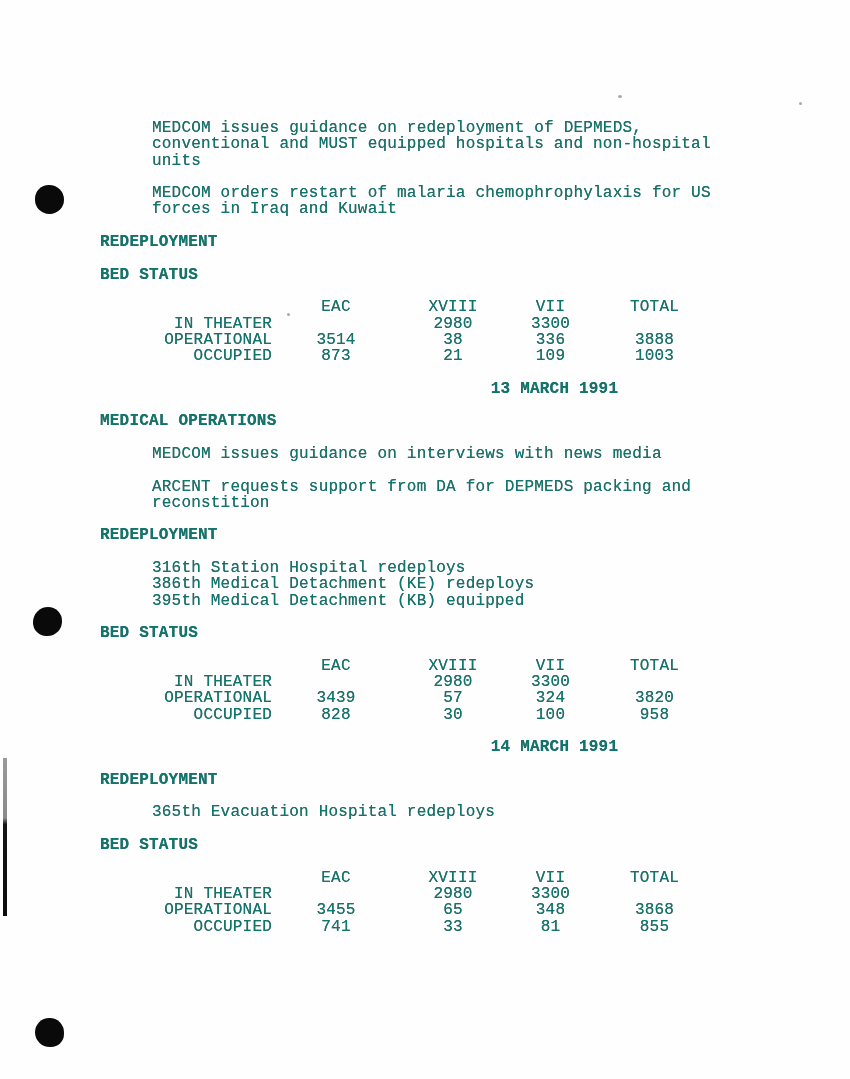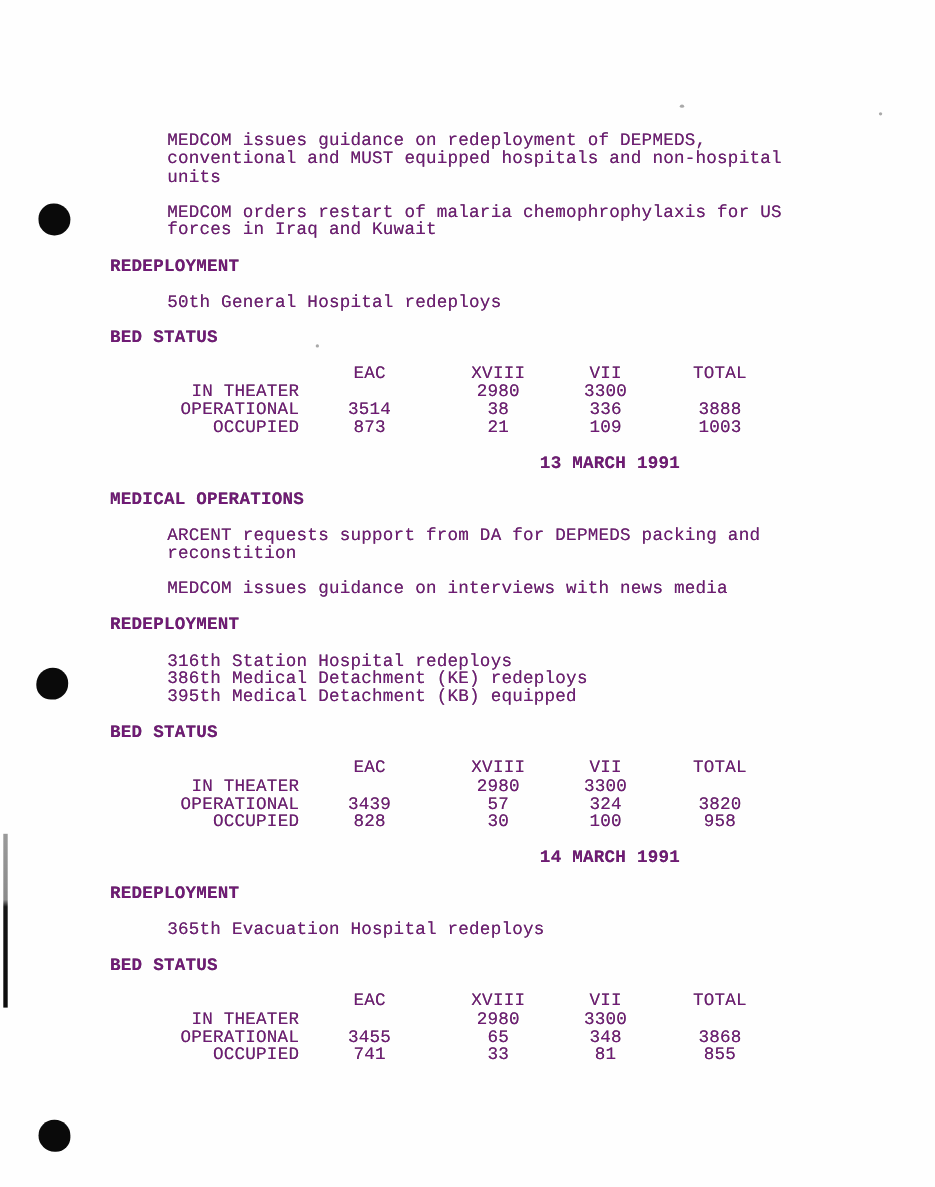--- a/index.html
+++ b/index.html
@@ -7,21 +7,21 @@
     padding: 0;
     background: #ffffff;
   }
   .page {
     position: relative;
     width: 850px;
     height: 1079px;
     background: #fefefe;
     overflow: hidden;
     font-family: "Liberation Mono", "DejaVu Sans Mono", monospace;
-    color: #701a75;
+    color: #0f766e;
   }
   
   .dot {
     position: absolute;
     width: 29px;
     height: 29px;
     background: #0a0a0a;
     border-radius: 48% 52% 50% 50%;
   }
   .dot1 { left: 35px; top: 185px; }
@@ -91,23 +91,20 @@
       <div class="line">units</div>
     </div>
 
     <div class="blk indent">
       <div class="line">MEDCOM orders restart of malaria chemophrophylaxis for US</div>
       <div class="line">forces in Iraq and Kuwait</div>
     </div>
 
     <div class="blk heading">REDEPLOYMENT</div>
 
-    <div class="blk indent">
-      <div class="line">50th General Hospital redeploys</div>
-    </div>
 
     <div class="blk heading">BED STATUS</div>
 
     <div class="blk">
       <div class="trow">
         <span class="cl"></span>
         <span class="cn c1">EAC</span>
         <span class="cn c2">XVIII</span>
         <span class="cn c3">VII</span>
         <span class="cn c4">TOTAL</span>
@@ -133,26 +130,26 @@
         <span class="cn c3">109</span>
         <span class="cn c4">1003</span>
       </div>
     </div>
 
     <div class="blk date">13 MARCH 1991</div>
 
     <div class="blk heading">MEDICAL OPERATIONS</div>
 
     <div class="blk indent">
+      <div class="line">MEDCOM issues guidance on interviews with news media</div>
+    </div>
+
+    <div class="blk indent">
       <div class="line">ARCENT requests support from DA for DEPMEDS packing and</div>
       <div class="line">reconstition</div>
-    </div>
-
-    <div class="blk indent">
-      <div class="line">MEDCOM issues guidance on interviews with news media</div>
     </div>
 
     <div class="blk heading">REDEPLOYMENT</div>
 
     <div class="blk indent">
       <div class="line">316th Station Hospital redeploys</div>
       <div class="line">386th Medical Detachment (KE) redeploys</div>
       <div class="line">395th Medical Detachment (KB) equipped</div>
     </div>
 

